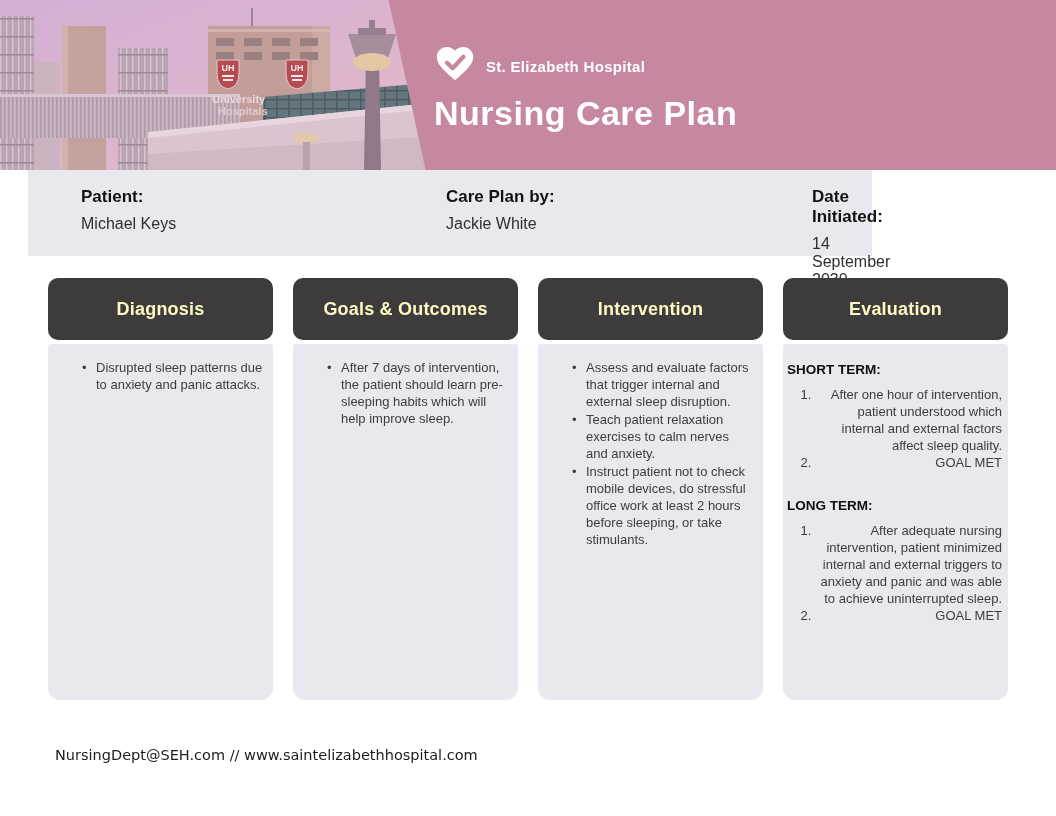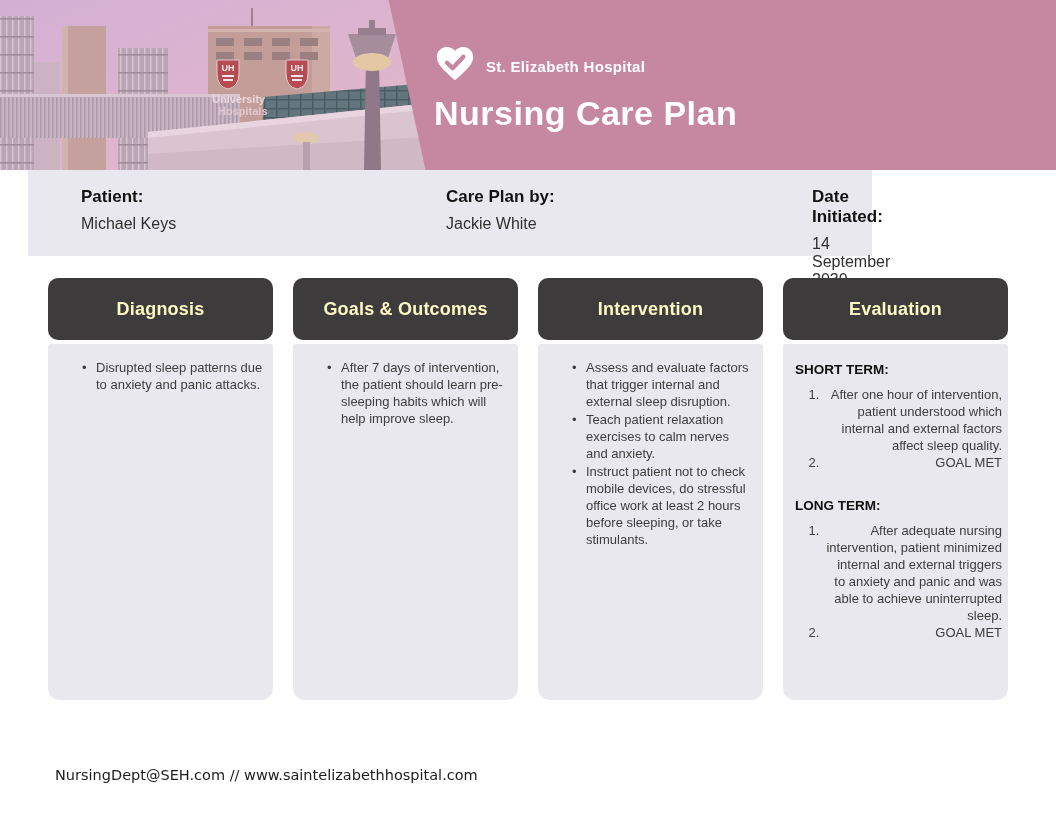--- a/index.html
+++ b/index.html
@@ -40,29 +40,28 @@
     font-size:18px;font-weight:bold;letter-spacing:.2px;
   }
   .col-body{
     margin-top:4px;height:356px;background:#e9e8ef;
     border-radius:3px 3px 12px 12px;box-sizing:border-box;
     padding:15px 10px 0 10px;font-size:13px;color:#3d3d3d;line-height:17px;
   }
   .col-body ul{margin:0;padding:0 0 0 38px;list-style:none;}
   .col-body ul li{position:relative;margin:0 0 1px 0;}
   .col-body ul li::before{content:"\2022";position:absolute;left:-14px;top:0;}
-  .eval-body{padding-left:12px;padding-right:6px;}
+  .eval-body{padding-left:4px;padding-right:6px;}
   .term-heading{font-weight:bold;font-size:13.5px;color:#0f0f0f;margin:2px 0 8px 0;}
   .eval-body ol{margin:0 0 26px 0;padding:0 0 0 28px;list-style:decimal;}
   .eval-body ol li{margin:0;text-align:right;}
   
   .footer-contact{
     position:absolute;left:55px;top:747px;font-size:14.5px;color:#1d1d1d;
     font-family:"DejaVu Sans", sans-serif;
-    margin-top:20px;
   }
 </style>
 </head>
 <body>
 
 <div class="page">
 
   <div class="hero">
 
     <div class="photo">

